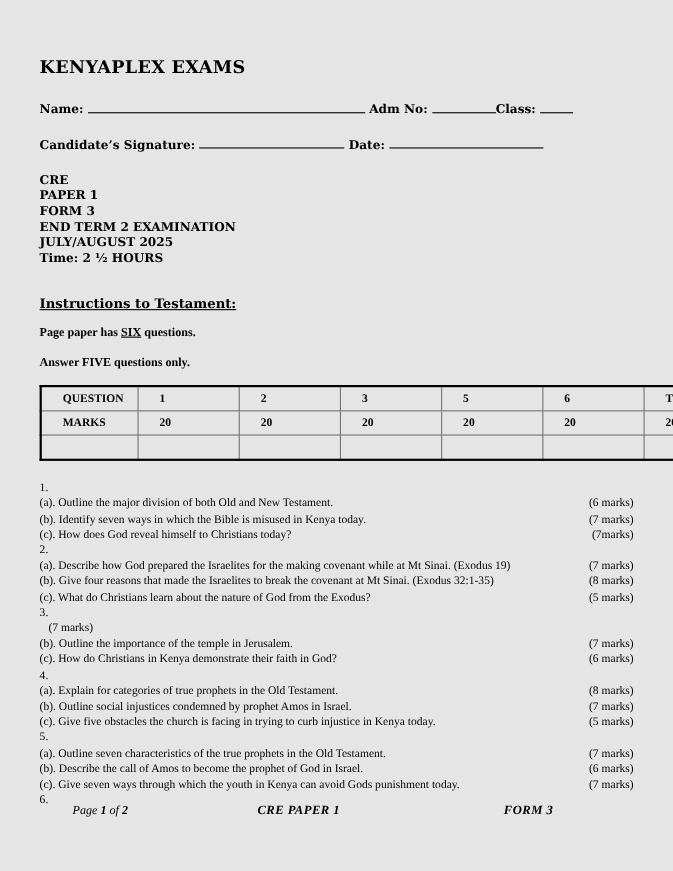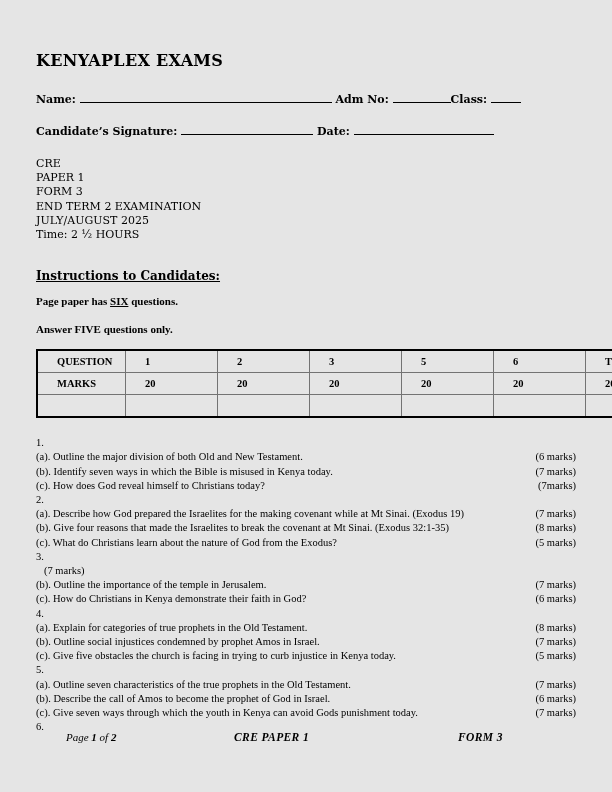--- a/index.html
+++ b/index.html
@@ -48,21 +48,21 @@
   }
   .blank.name  { width: 252px; }
   .blank.adm   { width: 58px; }
   .blank.class { width: 30px; }
   .blank.sig   { width: 132px; }
   .blank.date  { width: 140px; }
   
   .meta {
     margin-top: 19px;
     font-family: "DejaVu Serif", serif;
-    font-weight: normal;
+    font-weight: bold;
     font-size: 11px;
     line-height: 14.2px;
   }
   
   .instr-heading {
     margin-top: 27px;
     font-family: "DejaVu Serif", serif;
     font-weight: bold;
     font-size: 12px;
     line-height: 14px;
@@ -150,21 +150,21 @@
   <div class="meta">
     <div>CRE</div>
     <div>PAPER 1</div>
     <div>FORM 3</div>
     <div>END TERM 2 EXAMINATION</div>
     <div>JULY/AUGUST 2025</div>
     <div>Time: 2 ½ HOURS</div>
   </div>
 
   <div>
-    <span class="instr-heading">Instructions to Candidates:</span>
+    <span class="instr-heading">Instructions to Testament:</span>
   </div>
 
   <div class="instr-line l1"><span>Page paper has </span><span class="u">SIX</span><span> questions.</span></div>
 
   <div class="instr-line l2">Answer FIVE questions only.</div>
 
   <table class="marks">
     <tbody>
         <tr>
       <td class="c0">QUESTION</td>

